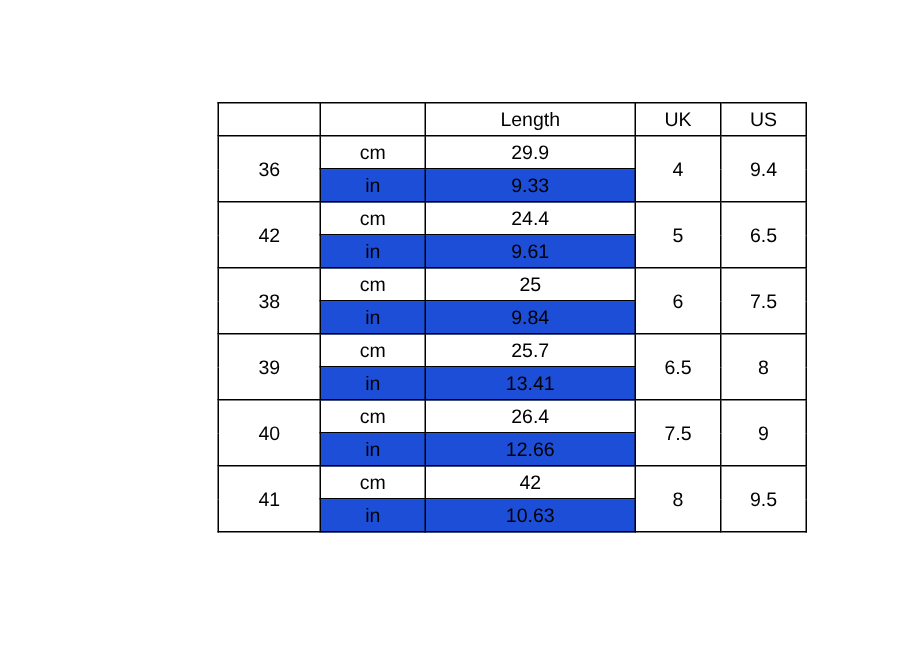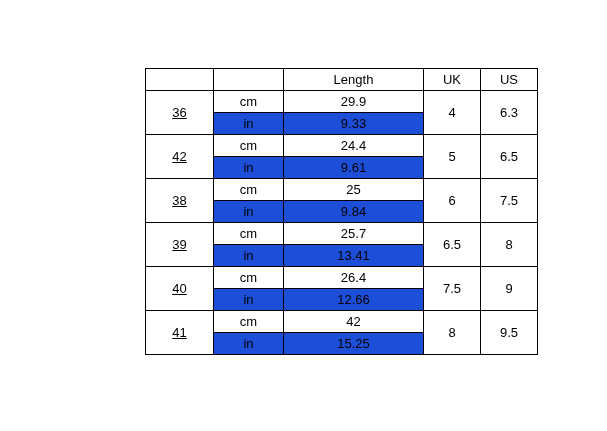--- a/index.html
+++ b/index.html
@@ -55,21 +55,20 @@
     font-size: 14px;
     height: 26px;
     line-height: 26px;
   }
   .hdr-blank {
     background: #ffffff;
   }
   .size-cell {
     font-weight: bold;
     font-size: 14px;
-    text-decoration: underline;
   }
   .shaded {
     background: #1d4ed8;
   }
   .uk-cell, .us-cell {
     font-size: 13px;
   }
 </style>
 </head>
 <body>
@@ -93,21 +92,21 @@
           <th class="hdr">US</th>
         </tr>
       </thead>
       <tbody>
 
         <tr>
           <td class="size-cell" rowspan="2">36</td>
           <td>cm</td>
           <td>29.9</td>
           <td class="uk-cell" rowspan="2">4</td>
-          <td class="us-cell" rowspan="2">6.3</td>
+          <td class="us-cell" rowspan="2">9.4</td>
         </tr>
         <tr>
           <td class="shaded">in</td>
           <td class="shaded">9.33</td>
         </tr>
 
         <tr>
           <td class="size-cell" rowspan="2">42</td>
           <td>cm</td>
           <td>24.4</td>
@@ -157,18 +156,18 @@
 
         <tr>
           <td class="size-cell" rowspan="2">41</td>
           <td>cm</td>
           <td>42</td>
           <td class="uk-cell" rowspan="2">8</td>
           <td class="us-cell" rowspan="2">9.5</td>
         </tr>
         <tr>
           <td class="shaded">in</td>
-          <td class="shaded">15.25</td>
+          <td class="shaded">10.63</td>
         </tr>
       </tbody>
     </table>
   </div>
 </div>
 
 </body></html>

